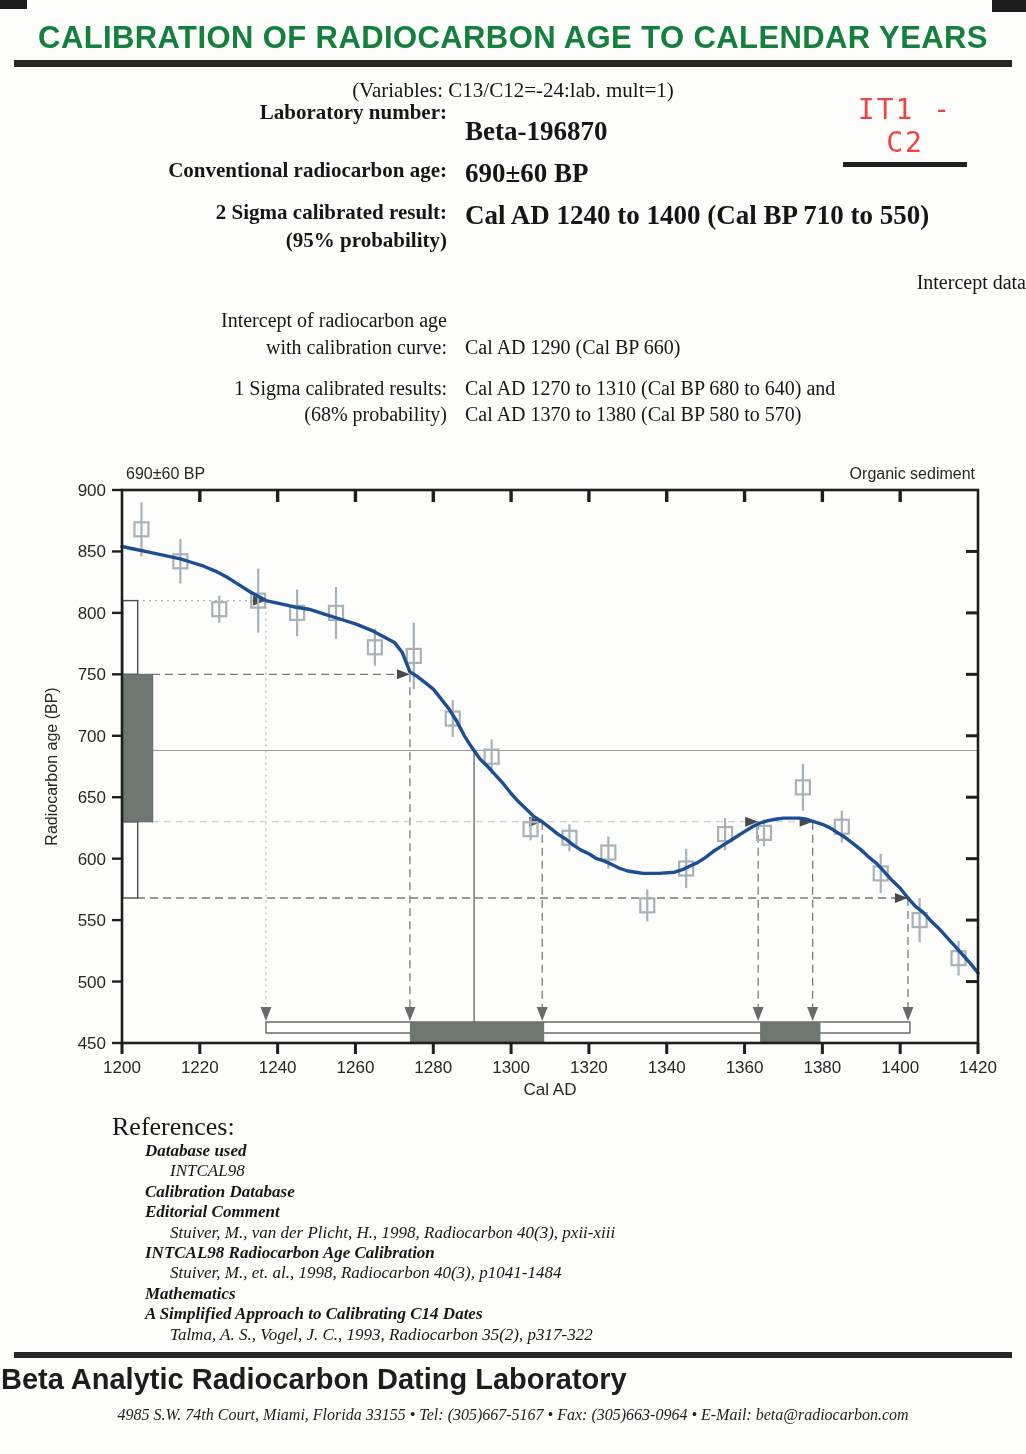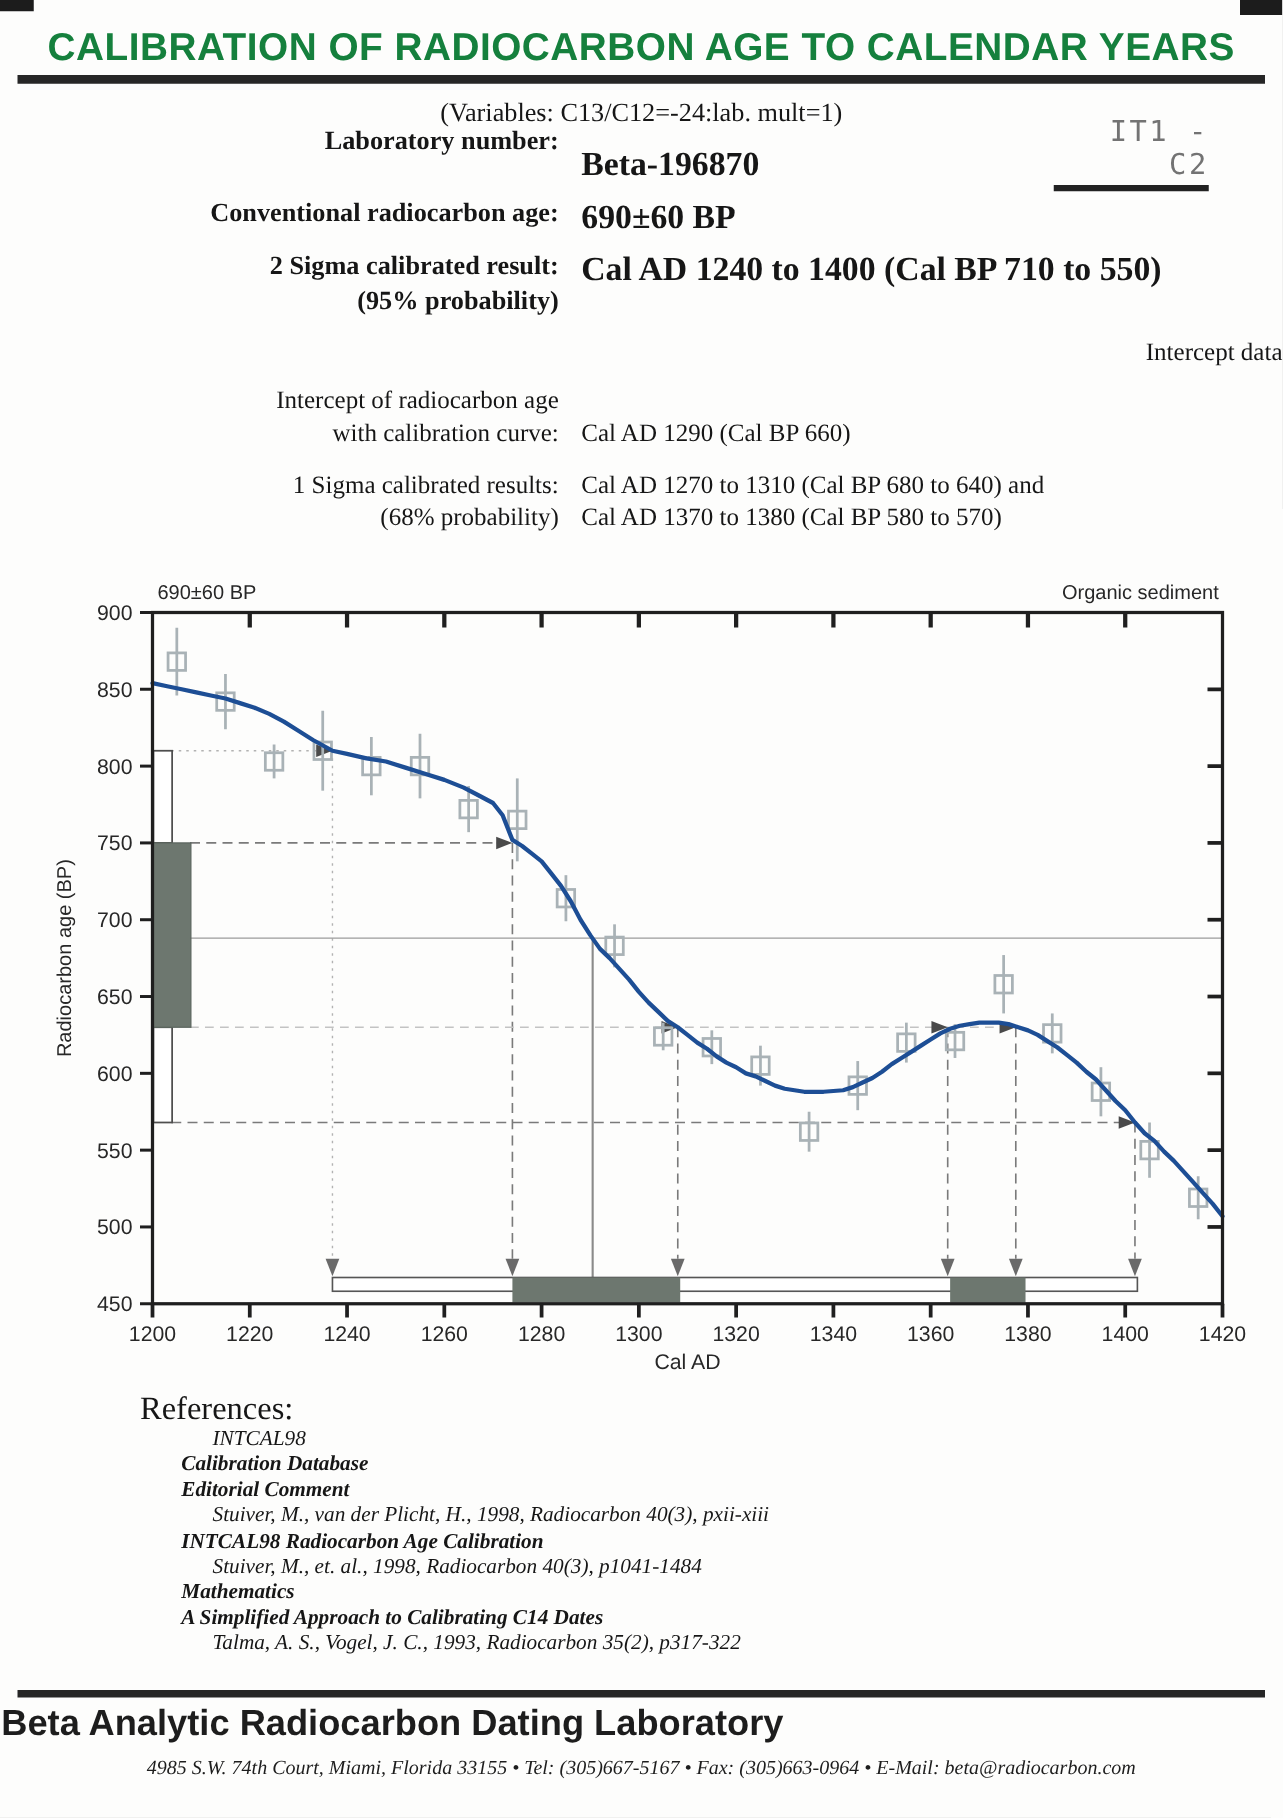--- a/index.html
+++ b/index.html
@@ -8,23 +8,23 @@
   .artifact{position:absolute;background:#1c1c1c;}
   .art-tl{top:0;left:0;width:27px;height:9px;}
   .art-tr{top:0;right:0;width:34px;height:12px;}
   .title{position:absolute;top:20px;left:0;width:100%;text-align:center;
          font-family:"Liberation Sans",sans-serif;font-weight:bold;font-size:31px;
          letter-spacing:.4px;color:#15803d;white-space:nowrap;}
   .rule{position:absolute;left:14px;width:998px;background:#262626;}
   .rule-top{top:60px;height:7px;}
   .rule-bottom{top:1352px;height:6px;}
   .variables{position:absolute;top:78px;left:0;width:100%;text-align:center;font-size:21px;}
-  .sample-code{position:absolute;top:93px;left:843px;width:124px;text-align:right;
-               font-family:"DejaVu Sans Mono",monospace;font-size:23px;letter-spacing:2px;
-               border-bottom:5px solid #222;padding-bottom:3px;color:#737373;}
+  .sample-code{position:absolute;top:93px;left:843px;width:124px;text-align:center;
+               font-family:"DejaVu Sans Mono",monospace;font-size:28px;letter-spacing:2px;
+               border-bottom:5px solid #222;padding-bottom:3px;color:#ef4444;}
   .flabel{position:absolute;left:0;width:447px;text-align:right;font-weight:bold;font-size:21px;white-space:nowrap;}
   .fvalue{position:absolute;left:465px;font-weight:bold;font-size:27px;white-space:nowrap;}
   .ilabel{position:absolute;left:0;width:447px;text-align:right;font-size:20px;white-space:nowrap;}
   .ivalue{position:absolute;left:465px;font-size:20px;white-space:nowrap;}
   .icenter{position:absolute;top:271px;left:0;width:100%;text-align:right;font-size:20px;}
   #chart-svg{position:absolute;top:455px;left:0;}
   #chart-svg text{font-family:"Liberation Sans",sans-serif;fill:#272727;}
   .refs-heading{position:absolute;top:1112px;left:112px;font-size:26px;}
   .ref-list{position:absolute;top:1141px;left:145px;font-size:17px;font-style:italic;line-height:20.4px;}
   .ref-title{font-weight:bold;}
@@ -209,20 +209,21 @@
       <line x1="966" y1="157.88888888888889" x2="978" y2="157.88888888888889" stroke="#1f1f1f" stroke-width="3"></line>
       <line x1="966" y1="96.44444444444444" x2="978" y2="96.44444444444444" stroke="#1f1f1f" stroke-width="3"></line>
       <text x="126" y="24" font-size="16">690±60 BP</text>
       <text x="975" y="24" text-anchor="end" font-size="16">Organic sediment</text>
       <text x="550" y="640" text-anchor="middle" font-size="17">Cal AD</text>
       <text x="57" y="311.5" text-anchor="middle" font-size="16" transform="rotate(-90 57 311.5)">Radiocarbon age (BP)</text>
     </svg>
 
   <div class="refs-heading">References:</div>
   <div class="ref-list">
+      <div class="ref-title">Database used</div>
       <div class="ref-cite">INTCAL98</div>
       <div class="ref-title">Calibration Database</div>
       <div class="ref-title">Editorial Comment</div>
       <div class="ref-cite">Stuiver, M., van der Plicht, H., 1998, Radiocarbon 40(3), pxii-xiii</div>
       <div class="ref-title">INTCAL98 Radiocarbon Age Calibration</div>
       <div class="ref-cite">Stuiver, M., et. al., 1998, Radiocarbon 40(3), p1041-1484</div>
       <div class="ref-title">Mathematics</div>
       <div class="ref-title">A Simplified Approach to Calibrating C14 Dates</div>
       <div class="ref-cite">Talma, A. S., Vogel, J. C., 1993, Radiocarbon 35(2), p317-322</div>
     </div>

